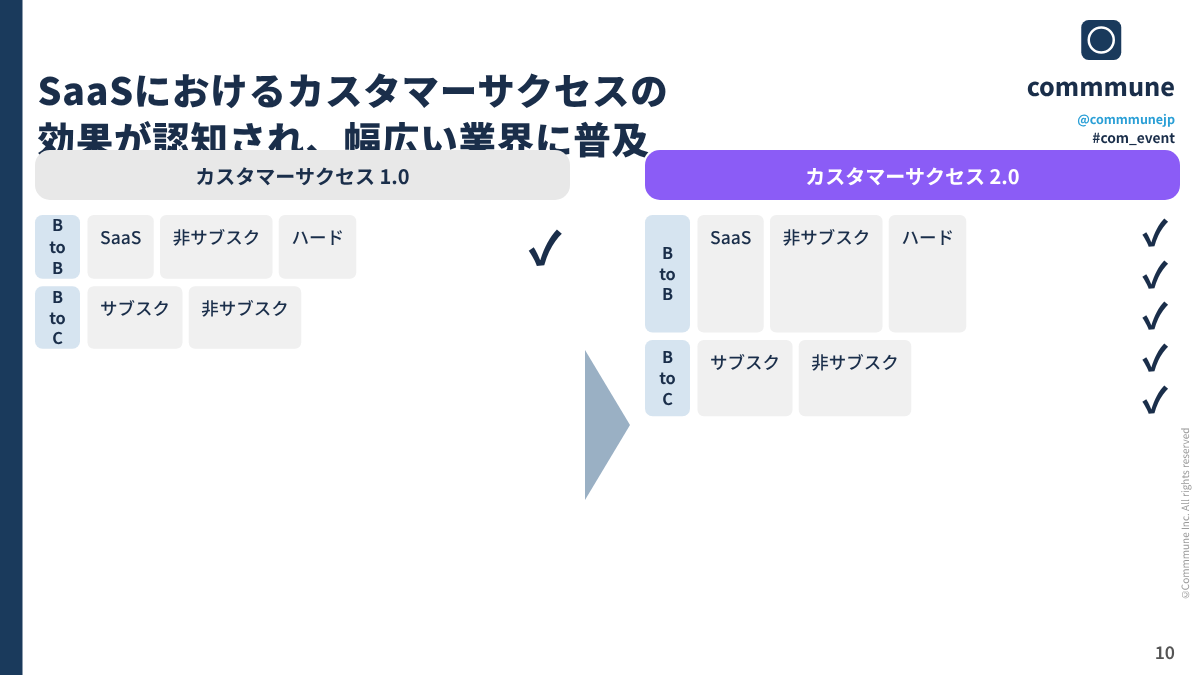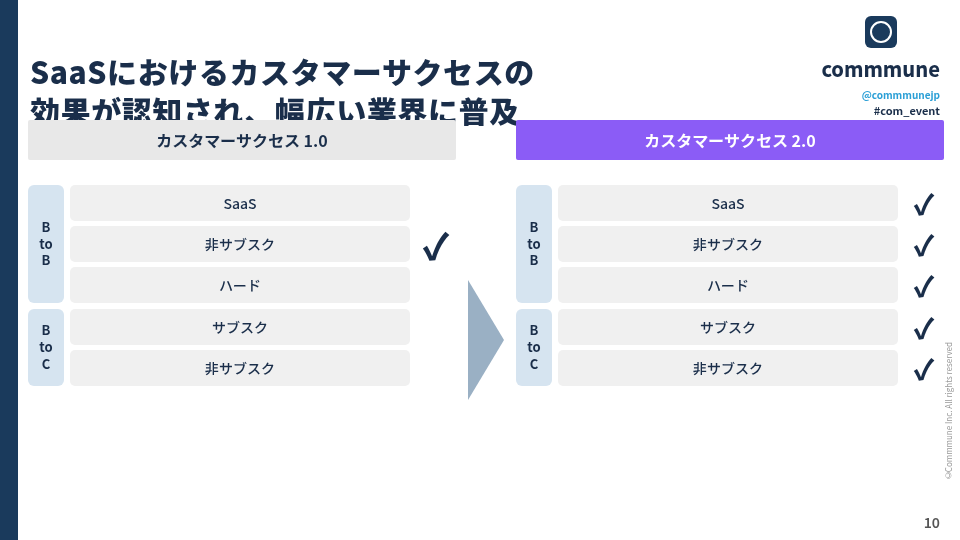--- a/index.html
+++ b/index.html
@@ -105,26 +105,26 @@
 
     
     .panel {
       flex: 1;
       display: flex;
       flex-direction: column;
       gap: 6px;
     }
 
     .panel-header {
-      border-radius: 2px;
+      border-radius: 12px;
       padding: 8px 12px;
       text-align: center;
       font-size: 16px;
       font-weight: 700;
-      margin-bottom: 19px;
+      margin-bottom: 6px;
     }
 
     .panel-header.light {
       background: #e8e8e8;
       color: #1a2e4a;
     }
 
     .panel-header.dark {
       background: #8b5cf6;
       color: #fff;
@@ -154,21 +154,20 @@
       font-weight: 700;
       color: #1a2e4a;
       line-height: 1.3;
       text-align: center;
       width: 36px;
       flex-shrink: 0;
     }
 
     .items-column {
       display: flex;
-      flex-direction: column;
       gap: 5px;
       flex: 1;
     }
 
     .item-box {
       background: #f0f0f0;
       border-radius: 5px;
       padding: 8px 10px;
       text-align: center;
       font-size: 14px;

